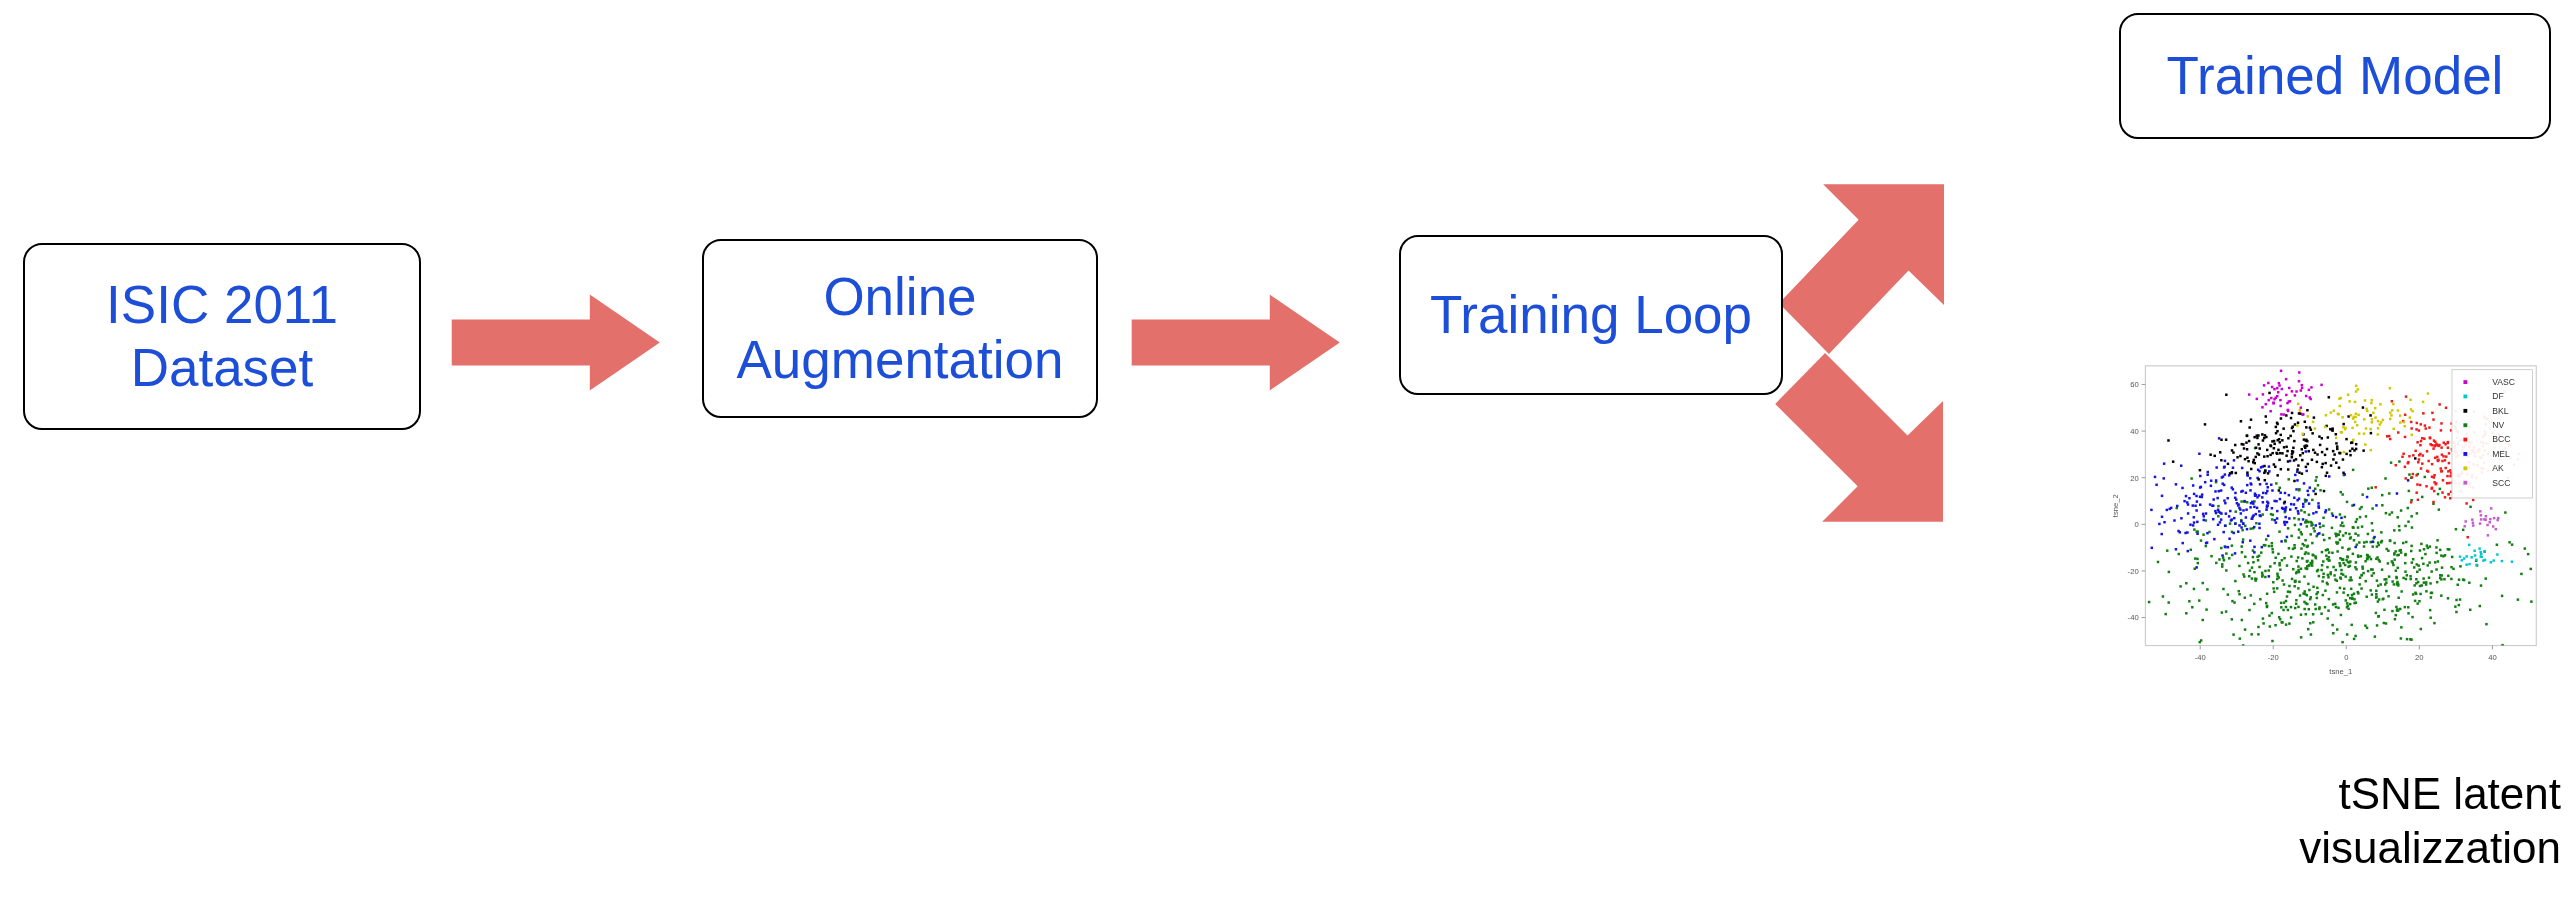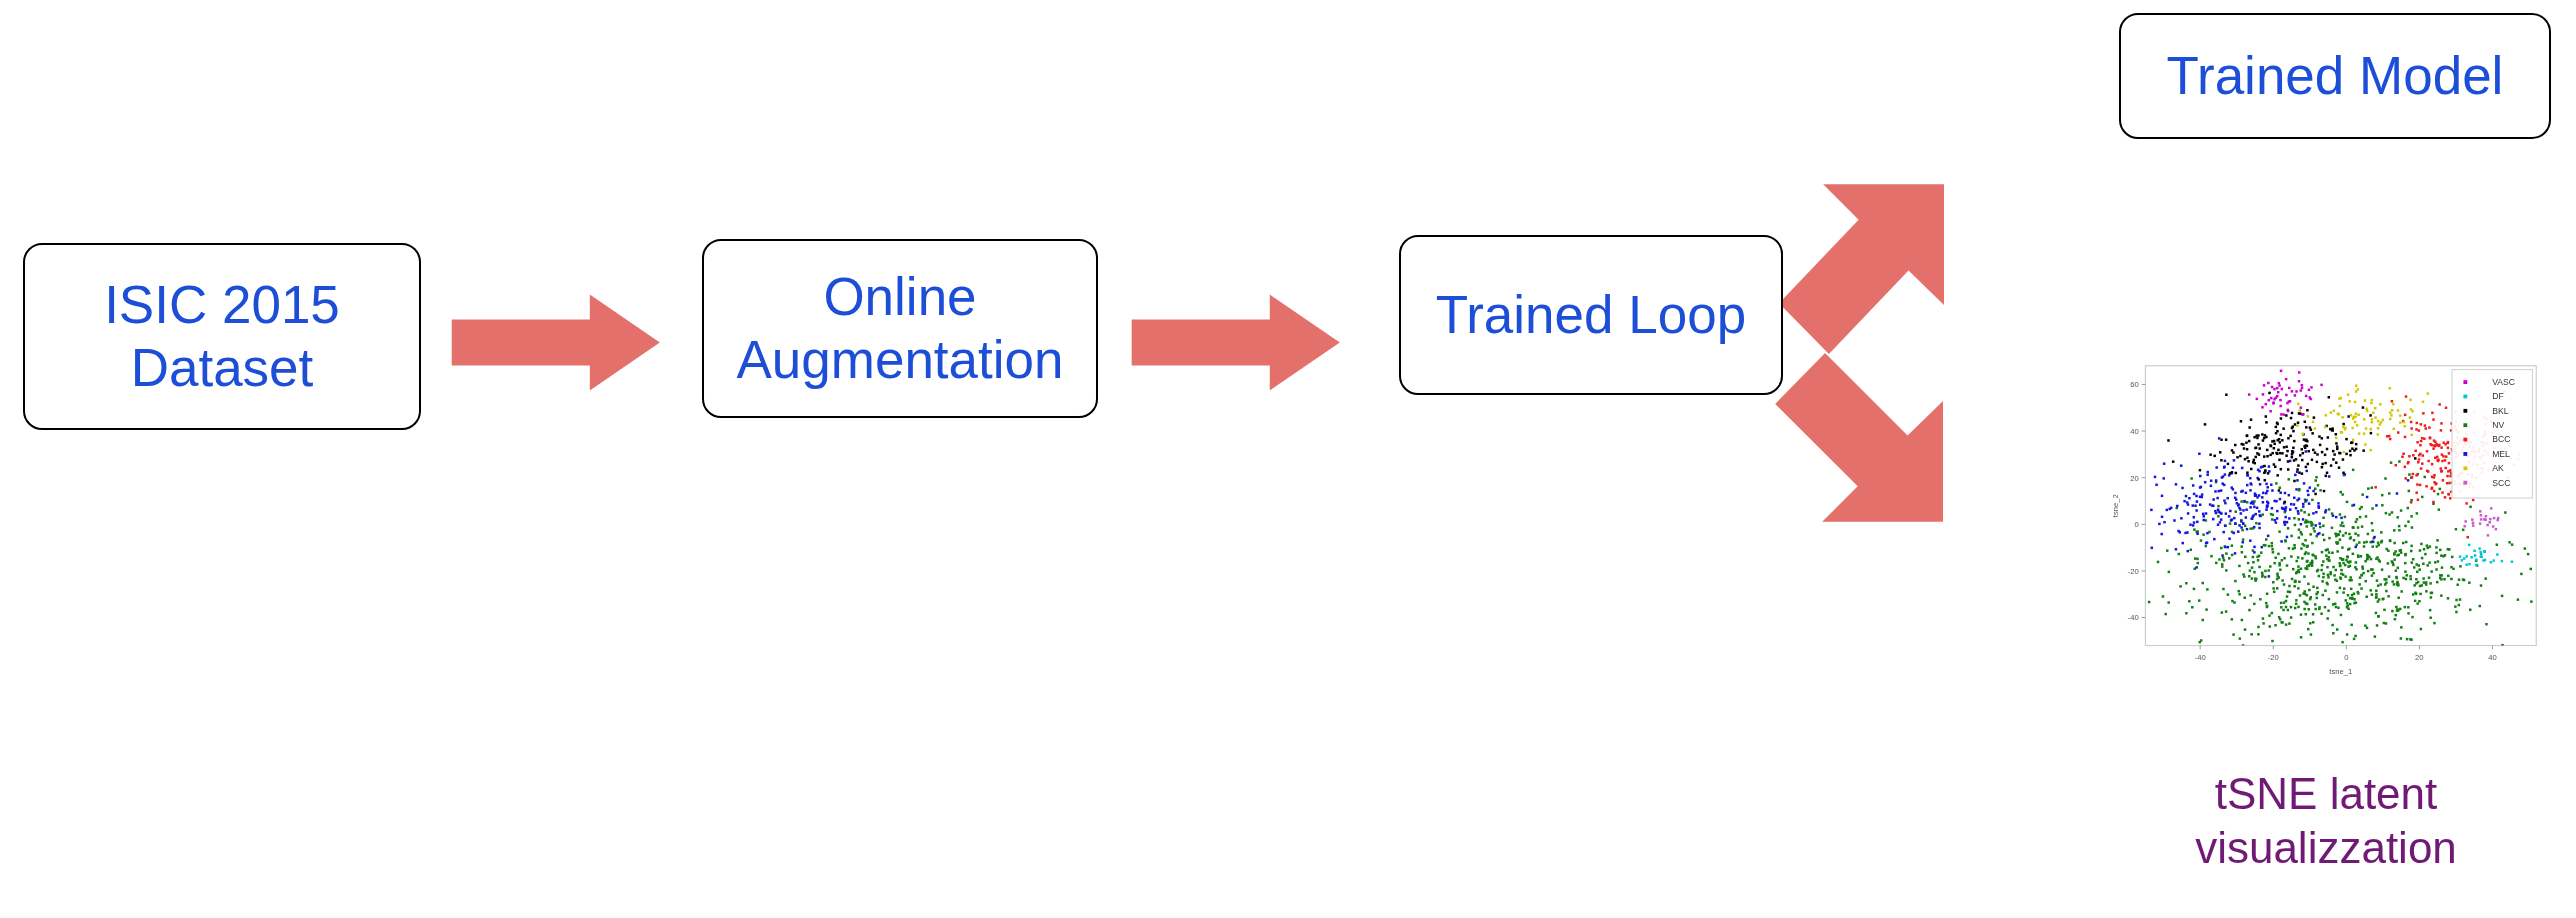--- a/index.html
+++ b/index.html
@@ -66,55 +66,55 @@
     height: 326px;
     background: #ffffff;
   }
   #tsne-svg { display: block; width: 433px; height: 326px; }
 
   #tsne-caption {
     position: absolute;
     left: 2091px;
     top: 767px;
     width: 470px;
-    text-align: center;
+    text-align: right;
     font-size: 44px;
     line-height: 1.22;
-    color: #701a75;
+    color: #000000;
     white-space: pre-line;
   }
 </style>
 </head>
 <body>
 
 <div id="canvas">
 
   <svg id="arrow-layer" viewBox="0 0 2686 958">
 
     <polygon fill="#E4706B" points="471,333 615,333 615,307 688,357 615,407 615,381 471,381"></polygon>
 
     <polygon fill="#E4706B" points="1180,333 1324,333 1324,307 1397,357 1324,407 1324,381 1180,381"></polygon>
 
     <polygon fill="#E4706B" points="1907,369 1990,282 2027,318 2027,192 1901,192 1938,229 1855,316"></polygon>
 
     <polygon fill="#E4706B" points="1903,368 1989,454 2026,418 2026,544 1900,544 1937,507 1851,421"></polygon>
   </svg>
 
   <div class="node-box" id="box-dataset">
-    <span class="node-label">ISIC 2015
+    <span class="node-label">ISIC 2011
 Dataset</span>
   </div>
 
   <div class="node-box" id="box-augment">
     <span class="node-label">Online
 Augmentation</span>
   </div>
 
   <div class="node-box" id="box-training">
-    <span class="node-label">Trained Loop</span>
+    <span class="node-label">Training Loop</span>
   </div>
 
   <div class="node-box" id="box-trained">
     <span class="node-label">Trained Model</span>
   </div>
 
   <div id="tsne-figure">
     <svg id="tsne-svg" viewBox="0 0 452 340">
         <rect x="38" y="8" width="408" height="292" fill="#ffffff" stroke="#cccccc" stroke-width="1.2"></rect>
         <clipPath id="plotclip">

